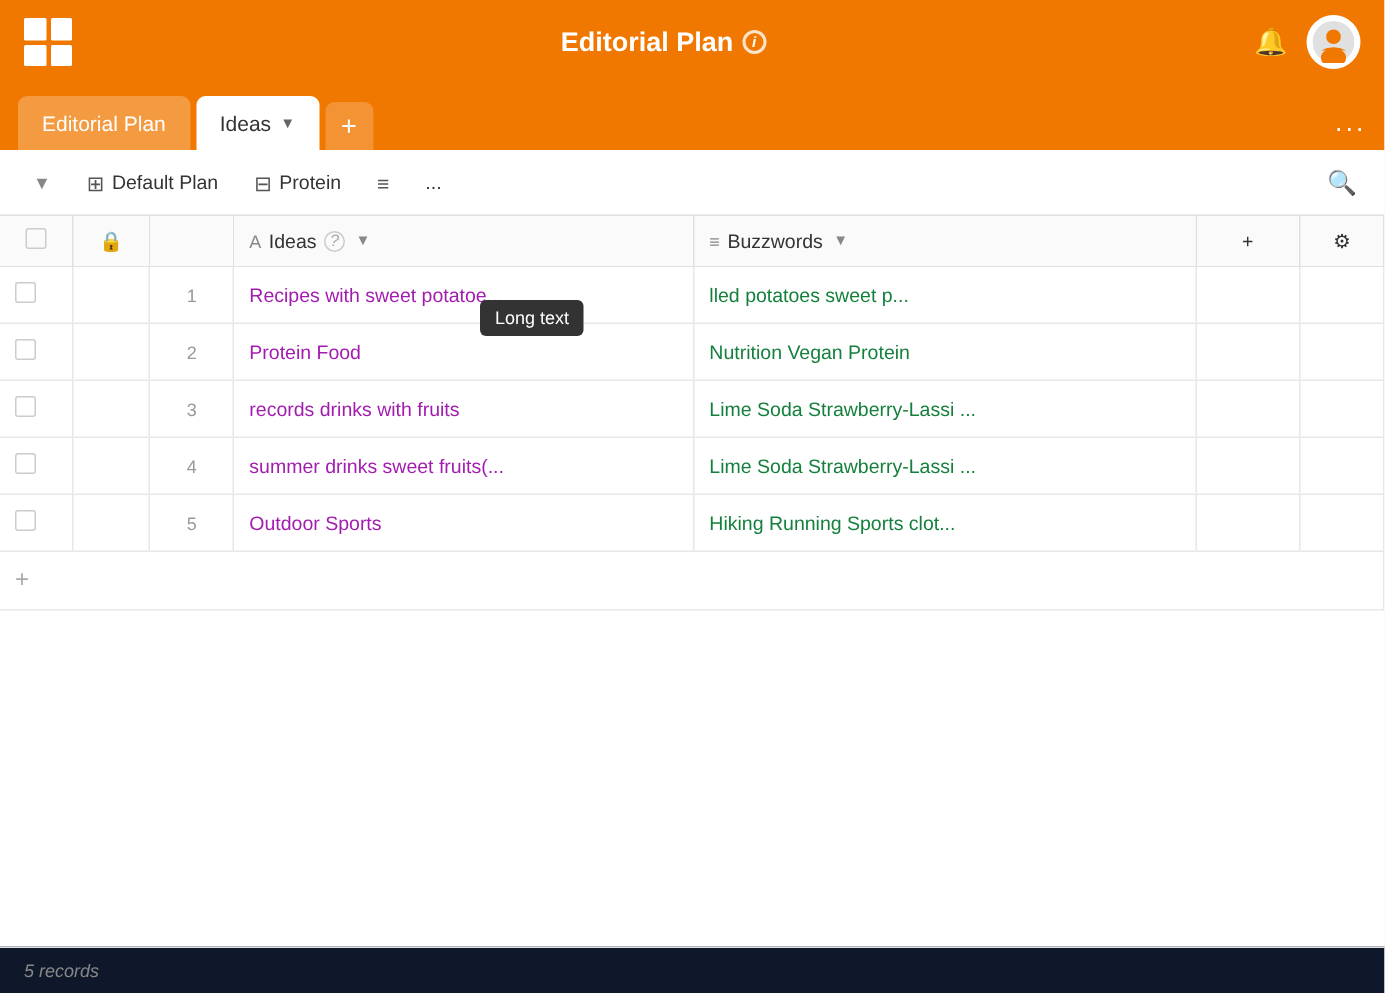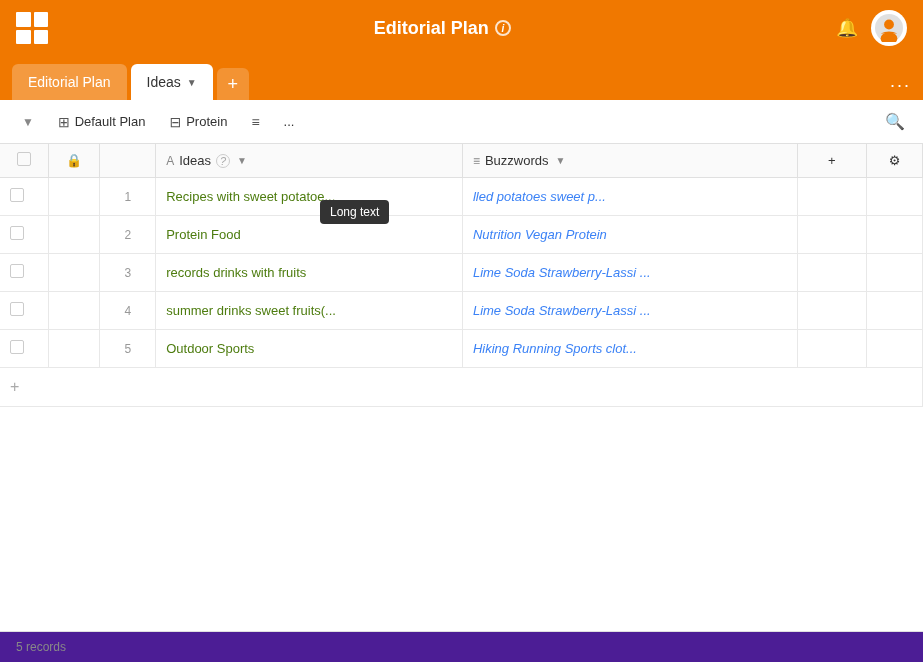--- a/index.html
+++ b/index.html
@@ -132,22 +132,22 @@
     tbody tr {
       border-bottom: 1px solid #e8e8e8;
     }
     tbody td {
       padding: 10px 10px;
       border-right: 1px solid #e8e8e8;
       font-size: 13px;
       color: #555;
     }
     .row-num { color: #999; text-align: center; font-size: 12px; }
-    .cell-link { color: #4d7c0f; cursor: pointer; }
-    .cell-buzzwords { color: #3b82f6; font-style: italic; }
+    .cell-link { color: #a21caf; cursor: pointer; }
+    .cell-buzzwords { color: #15803d; }
 
     
     .checkbox { width: 14px; height: 14px; border: 1.5px solid #ccc; border-radius: 2px; display: inline-block; }
     .lock-icon { color: #aaa; font-size: 13px; }
 
     
     .col-header-inner { display: flex; align-items: center; gap: 5px; }
     .col-chevron { font-size: 10px; color: #888; margin-left: 2px; }
     .col-help { font-size: 11px; color: #aaa; border: 1px solid #ccc; border-radius: 50%; width: 14px; height: 14px; display: flex; align-items: center; justify-content: center; font-style: italic; }
 
@@ -164,25 +164,26 @@
       top: 200px;
       left: 320px;
       pointer-events: none;
     }
 
     
     .add-row td { color: #aaa; font-size: 16px; }
 
     
     .footer {
-      background: #4c1d95;
+      background: #0f172a;
       border-top: 1px solid #e0e0e0;
       padding: 8px 16px;
       font-size: 12px;
       color: #888;
+      font-style: italic;
     }
 
     .content-area {
       height: calc(662px - 56px - 44px);
       display: flex;
       flex-direction: column;
     }
 
     
     .expand-icon { color: #888; font-size: 12px; }

